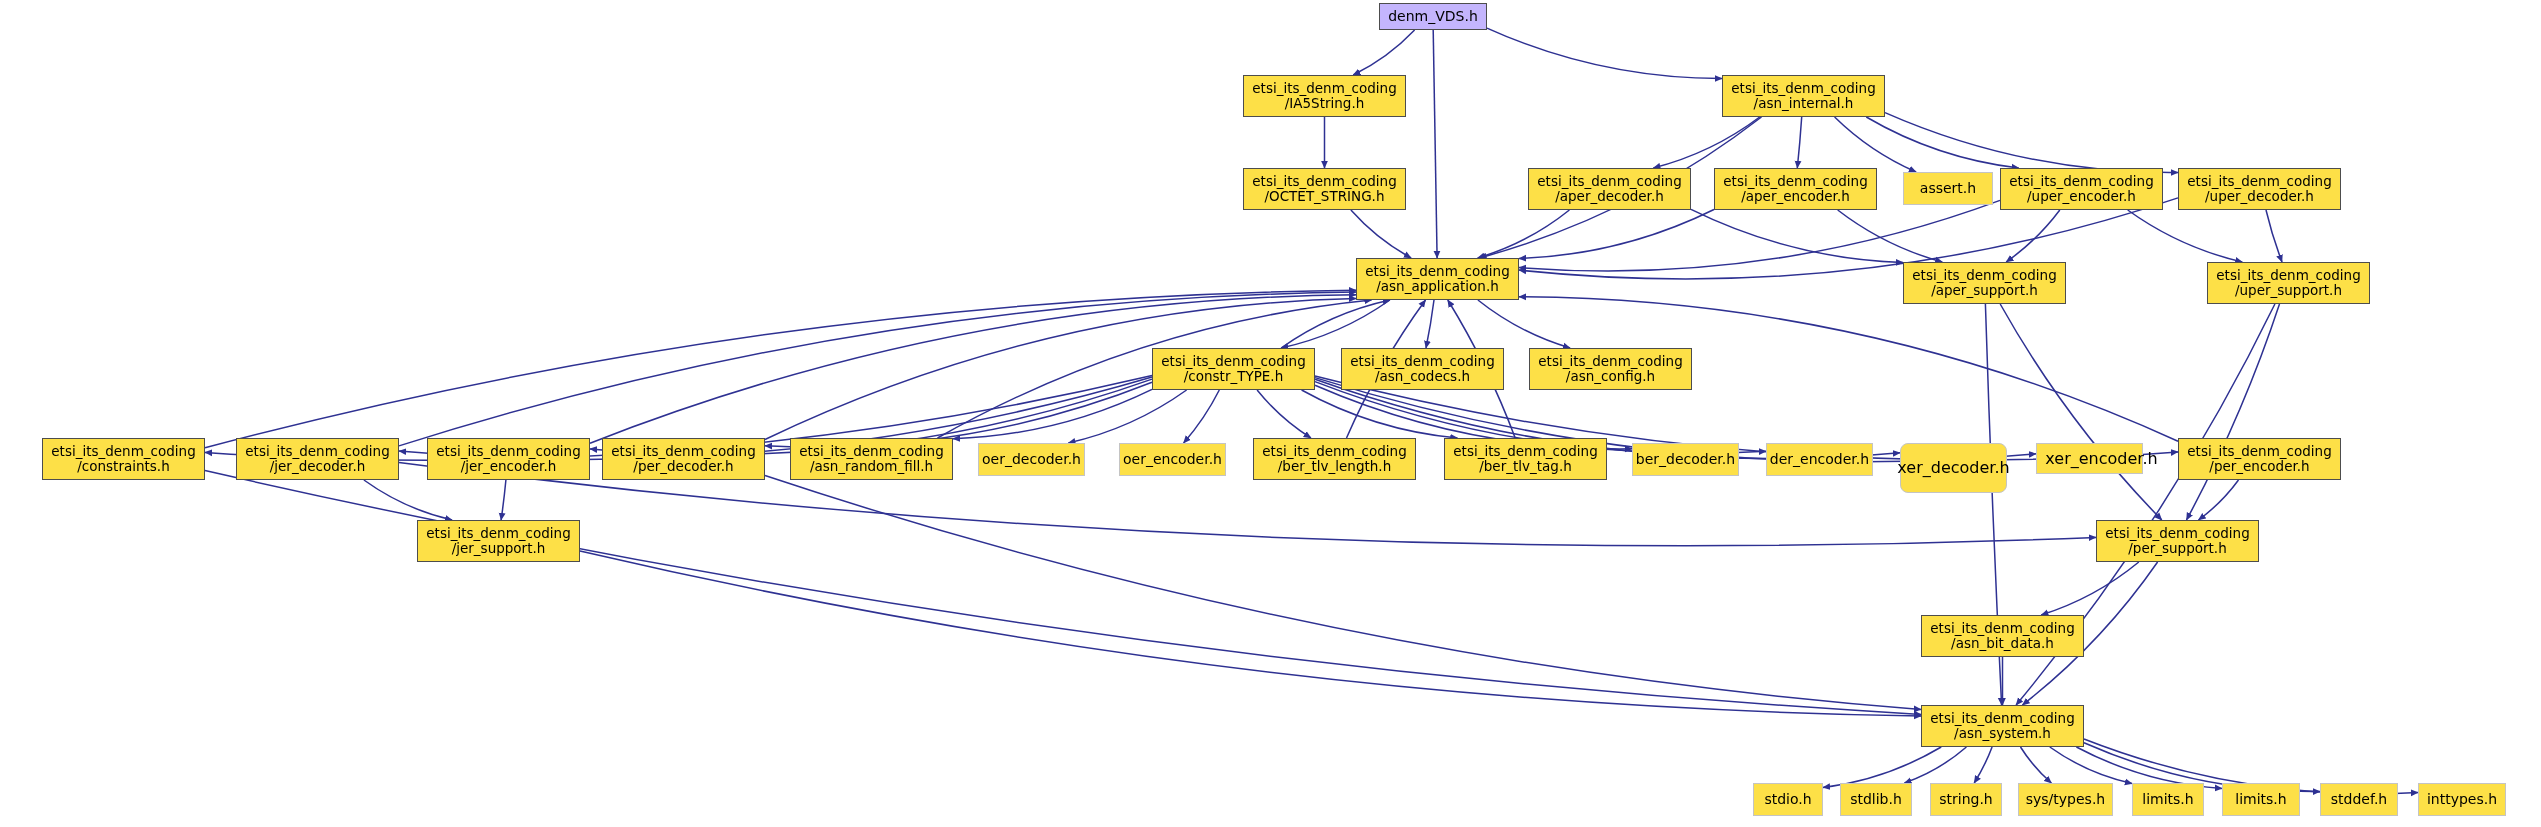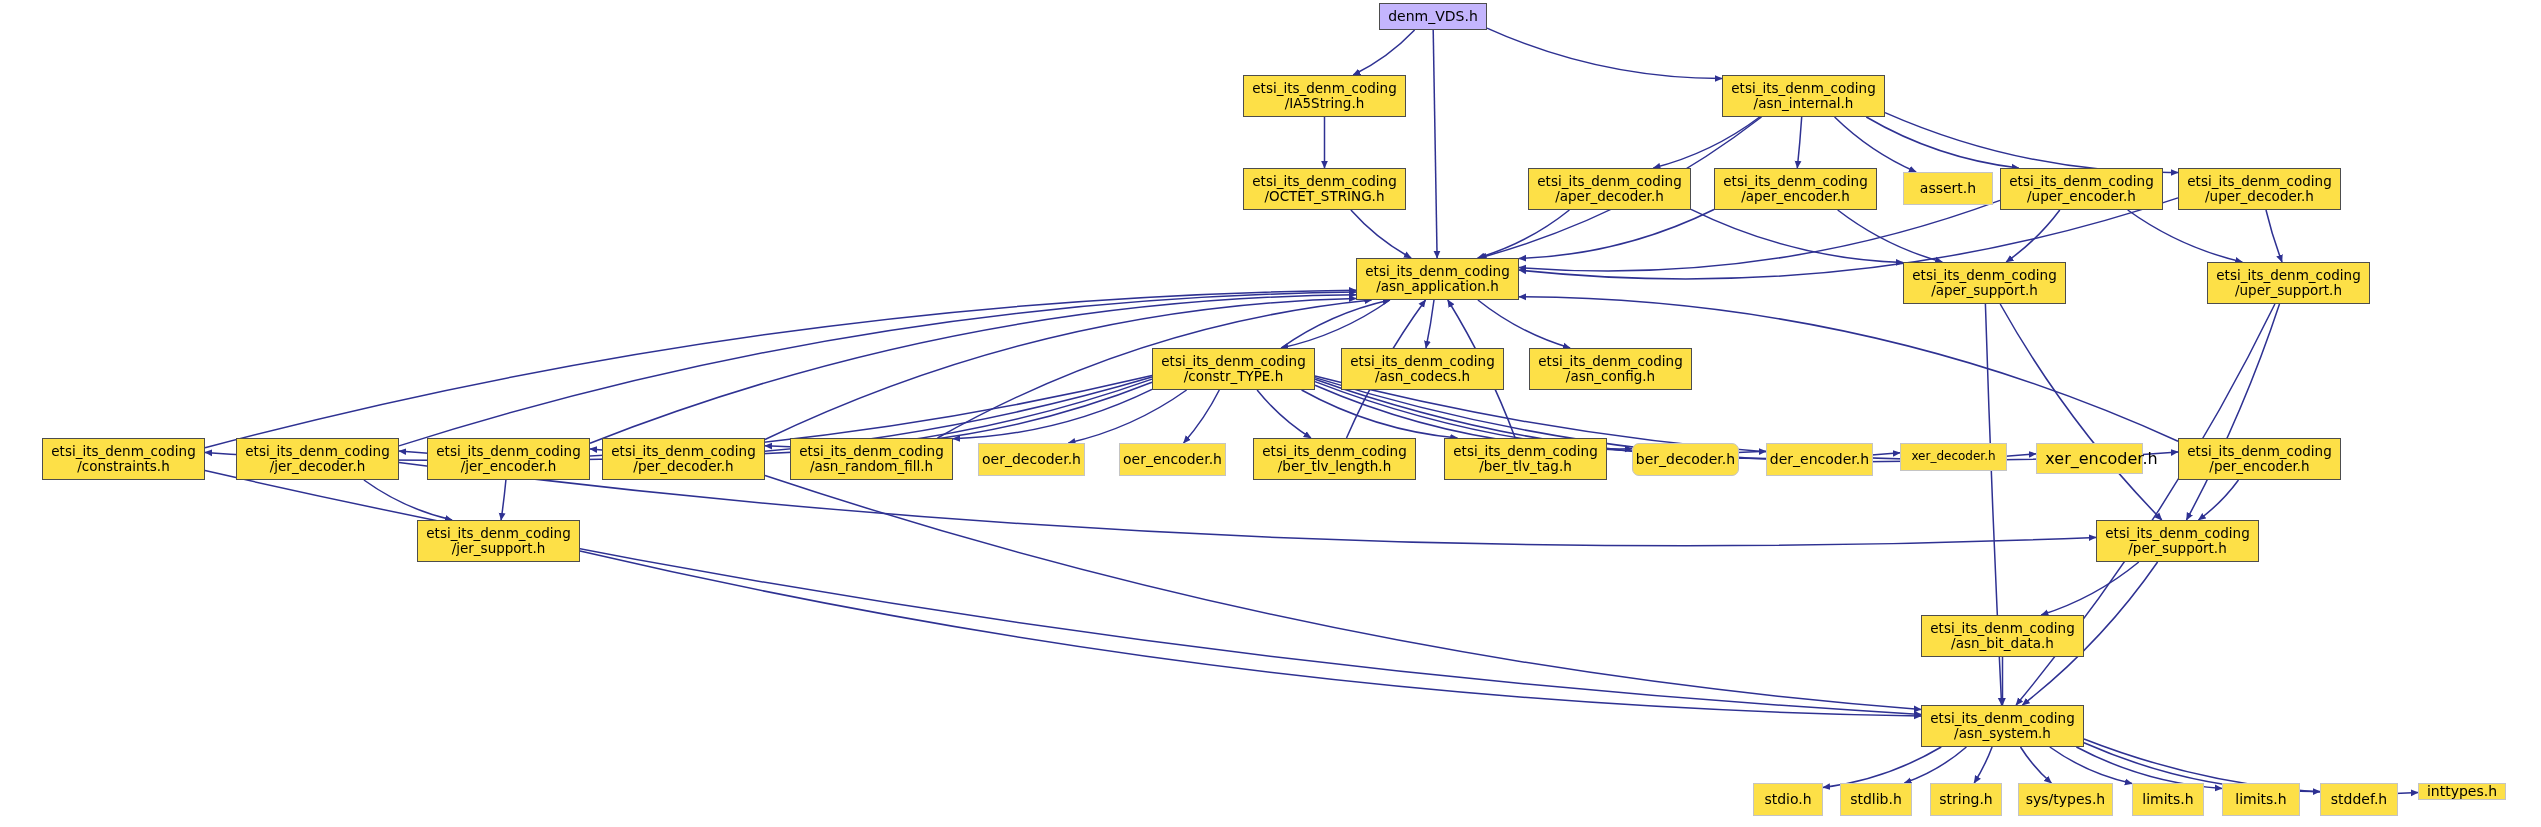--- a/index.html
+++ b/index.html
@@ -133,36 +133,36 @@
       <div class="node strong" style="left: 602px; top: 438px; width: 163px; height: 42px; font-size: 13.5px;"><span class="nlabel">etsi_its_denm_coding
 /per_decoder.h</span></div>
       <div class="node strong" style="left: 790px; top: 438px; width: 163px; height: 42px; font-size: 13.5px;"><span class="nlabel">etsi_its_denm_coding
 /asn_random_fill.h</span></div>
       <div class="node weak" style="left: 978px; top: 443px; width: 107px; height: 33px; font-size: 14px;"><span class="nlabel">oer_decoder.h</span></div>
       <div class="node weak" style="left: 1119px; top: 443px; width: 107px; height: 33px; font-size: 14px;"><span class="nlabel">oer_encoder.h</span></div>
       <div class="node strong" style="left: 1253px; top: 438px; width: 163px; height: 42px; font-size: 13.5px;"><span class="nlabel">etsi_its_denm_coding
 /ber_tlv_length.h</span></div>
       <div class="node strong" style="left: 1444px; top: 438px; width: 163px; height: 42px; font-size: 13.5px;"><span class="nlabel">etsi_its_denm_coding
 /ber_tlv_tag.h</span></div>
-      <div class="node weak" style="left: 1632px; top: 443px; width: 107px; height: 33px; font-size: 14px; border-radius: 7px;"><span class="nlabel">ber_decoder.h</span></div>
+      <div class="node weak" style="left: 1632px; top: 443px; width: 107px; height: 33px; font-size: 14px;"><span class="nlabel">ber_decoder.h</span></div>
       <div class="node weak" style="left: 1766px; top: 443px; width: 107px; height: 33px; font-size: 14px;"><span class="nlabel">der_encoder.h</span></div>
-      <div class="node weak" style="left: 1900px; top: 443px; width: 107px; height: 28px; font-size: 12px;"><span class="nlabel">xer_decoder.h</span></div>
+      <div class="node weak" style="left: 1900px; top: 443px; width: 107px; height: 50px; font-size: 16px; border-radius: 8px;"><span class="nlabel">xer_decoder.h</span></div>
       <div class="node weak" style="left: 2036px; top: 443px; width: 107px; height: 31px; font-size: 16px; padding-left: 24px;"><span class="nlabel">xer_encoder.h</span></div>
       <div class="node strong" style="left: 2178px; top: 438px; width: 163px; height: 42px; font-size: 13.5px;"><span class="nlabel">etsi_its_denm_coding
 /per_encoder.h</span></div>
       <div class="node strong" style="left: 417px; top: 520px; width: 163px; height: 42px; font-size: 13.5px;"><span class="nlabel">etsi_its_denm_coding
 /jer_support.h</span></div>
       <div class="node strong" style="left: 2096px; top: 520px; width: 163px; height: 42px; font-size: 13.5px;"><span class="nlabel">etsi_its_denm_coding
 /per_support.h</span></div>
       <div class="node strong" style="left: 1921px; top: 615px; width: 163px; height: 42px; font-size: 13.5px;"><span class="nlabel">etsi_its_denm_coding
 /asn_bit_data.h</span></div>
       <div class="node strong" style="left: 1921px; top: 705px; width: 163px; height: 42px; font-size: 13.5px;"><span class="nlabel">etsi_its_denm_coding
 /asn_system.h</span></div>
       <div class="node weak" style="left: 1753px; top: 783px; width: 70px; height: 33px; font-size: 14px;"><span class="nlabel">stdio.h</span></div>
       <div class="node weak" style="left: 1840px; top: 783px; width: 72px; height: 33px; font-size: 14px;"><span class="nlabel">stdlib.h</span></div>
       <div class="node weak" style="left: 1930px; top: 783px; width: 72px; height: 33px; font-size: 14px;"><span class="nlabel">string.h</span></div>
       <div class="node weak" style="left: 2018px; top: 783px; width: 95px; height: 33px; font-size: 14px;"><span class="nlabel">sys/types.h</span></div>
       <div class="node weak" style="left: 2132px; top: 783px; width: 72px; height: 33px; font-size: 14px;"><span class="nlabel">limits.h</span></div>
       <div class="node weak" style="left: 2222px; top: 783px; width: 78px; height: 33px; font-size: 14px;"><span class="nlabel">limits.h</span></div>
       <div class="node weak" style="left: 2320px; top: 783px; width: 78px; height: 33px; font-size: 14px;"><span class="nlabel">stddef.h</span></div>
-      <div class="node weak" style="left: 2418px; top: 783px; width: 88px; height: 17px; font-size: 14px;"><span class="nlabel">inttypes.h</span></div>
+      <div class="node weak" style="left: 2418px; top: 783px; width: 88px; height: 33px; font-size: 14px;"><span class="nlabel">inttypes.h</span></div>
     </div>
 </div>
 
 </body></html>

